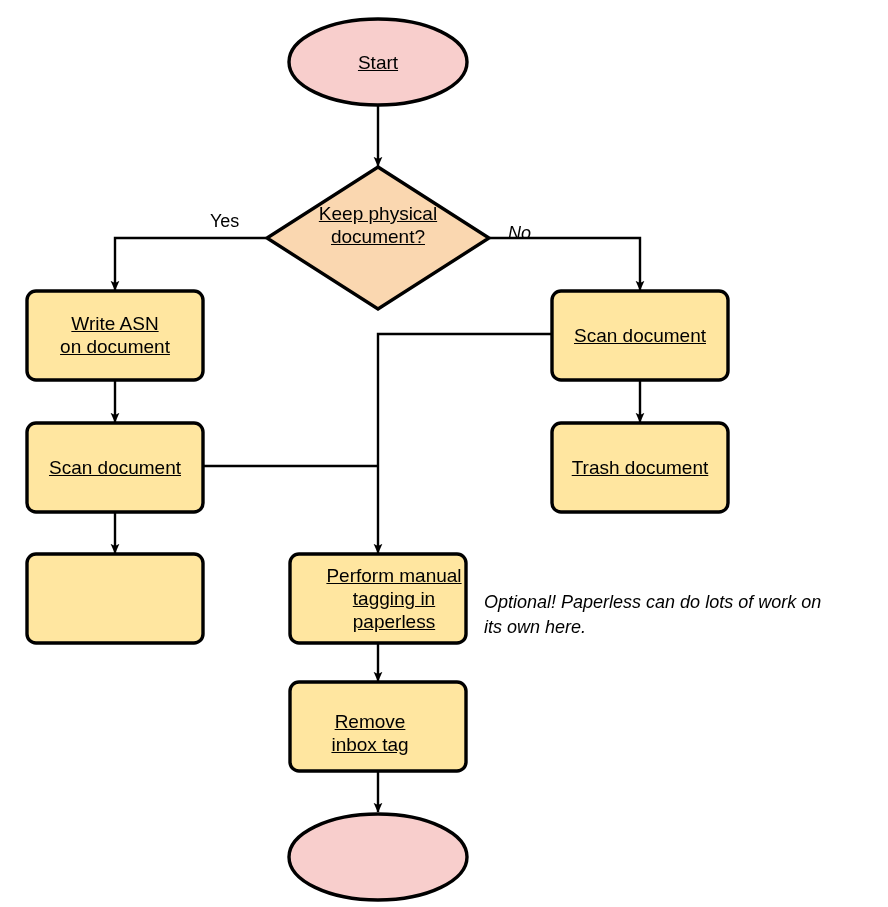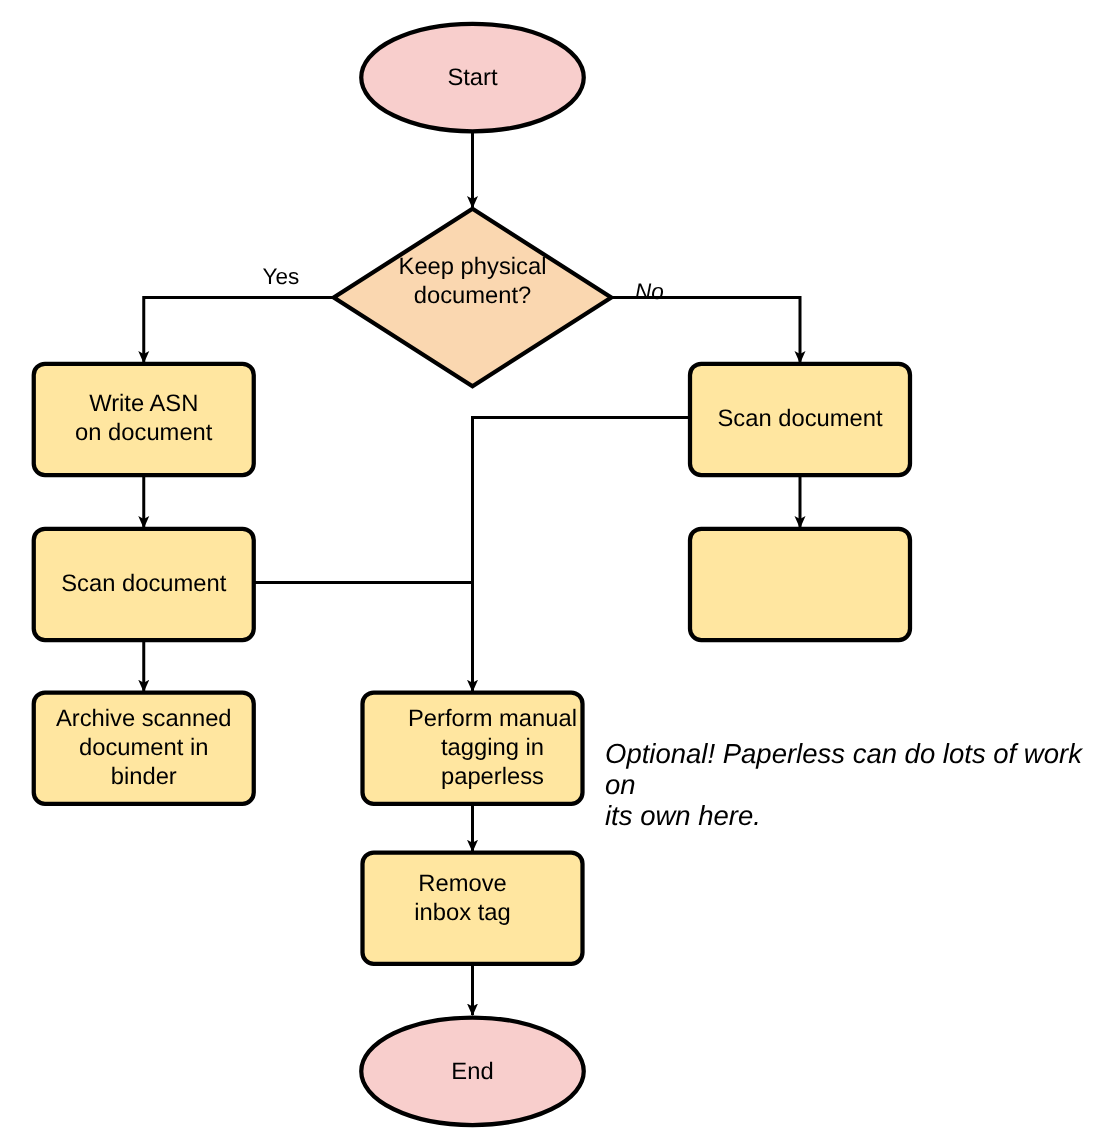--- a/index.html
+++ b/index.html
@@ -28,32 +28,33 @@
     position: absolute;
     display: flex;
     align-items: center;
     justify-content: center;
     text-align: center;
     color: #000000;
     font-size: 19px;
     line-height: 23px;
     white-space: pre-line;
     pointer-events: none;
+    text-decoration: underline;
   }
   .edge-label {
     position: absolute;
     color: #000000;
     font-size: 18px;
     line-height: 20px;
     white-space: nowrap;
   }
   .note-text {
     position: absolute;
     color: #000000;
-    font-size: 22px;
+    font-size: 18px;
     line-height: 25px;
     font-style: italic;
     white-space: pre-line;
   }
   .hit {
     position: absolute;
     background: transparent;
   }
 </style>
 </head>
@@ -115,35 +116,32 @@
   <div class="node-label" style="left:289px; top:19px; width:178px; height:86px;">Start</div>
 
   <div class="node-label" style="left:283px; top:182px; width:190px; height:86px;">Keep physical
 document?</div>
 
   <div class="node-label" style="left:27px; top:291px; width:176px; height:88px;">Write ASN
 on document</div>
 
   <div class="node-label" style="left:27px; top:423px; width:176px; height:89px;">Scan document</div>
 
-  <div class="node-label" style="left:27px; top:554px; width:176px; height:89px;">Archive scanned
-document in
-binder</div>
 
   <div class="node-label" style="left:552px; top:291px; width:176px; height:89px;">Scan document</div>
 
+  <div class="node-label" style="left:552px; top:423px; width:176px; height:89px;">Trash document</div>
 
   <div class="node-label" style="left:290px; top:554px; width:208px; height:89px;">Perform manual
 tagging in
 paperless</div>
 
-  <div class="node-label" style="left:290px; top:674px; width:160px; height:89px;">Remove
+  <div class="node-label" style="left:290px; top:688px; width:160px; height:89px;">Remove
 inbox tag</div>
 
-  <div class="node-label" style="left:289px; top:814px; width:178px; height:86px;">End</div>
 
   <div class="edge-label" style="left:210px; top:211px;">Yes</div>
 
   <div class="edge-label" style="left:508px; top:223px;font-style:italic;">No</div>
 
   <div class="note-text" style="left:484px; top:590px; width:400px;">Optional! Paperless can do lots of work on
 its own here.</div>
 
   <div class="hit" style="left:289px; top:19px; width:178px; height:86px; border-radius:50%;"></div>
   <div class="hit" style="left:267px; top:167px; width:222px; height:142px;"></div>

